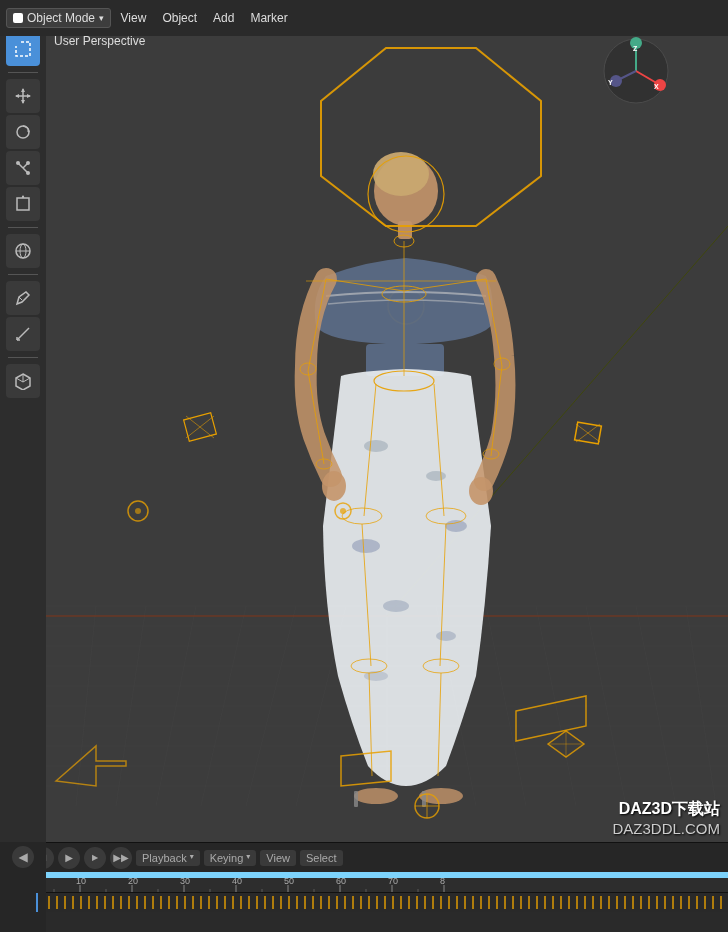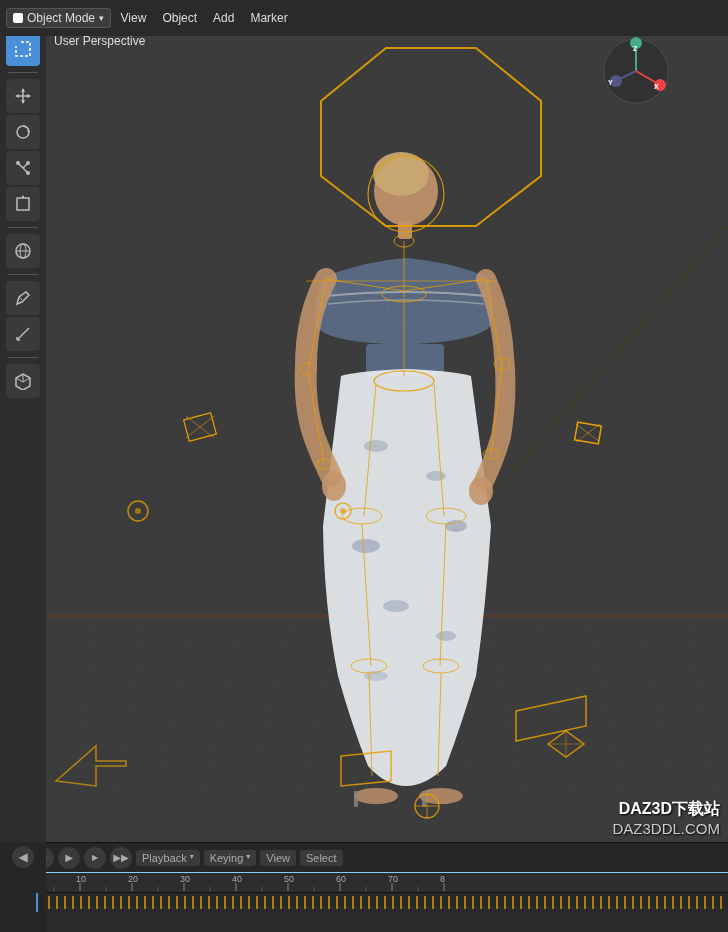--- a/index.html
+++ b/index.html
@@ -160,21 +160,21 @@
       font-size: 8px;
     }
 
     .timeline-ruler {
       height: 20px;
       background: #2d2d2d;
       position: relative;
       display: flex;
       align-items: center;
       overflow: hidden;
-      border-top: 1px solid #7dd3fc;
+      border-top: 6px solid #7dd3fc;
     }
     .playhead {
       position: absolute;
       left: 34px;
       top: 0;
       width: 2px;
       height: 100%;
       background: #4a90d9;
       z-index: 5;
     }

